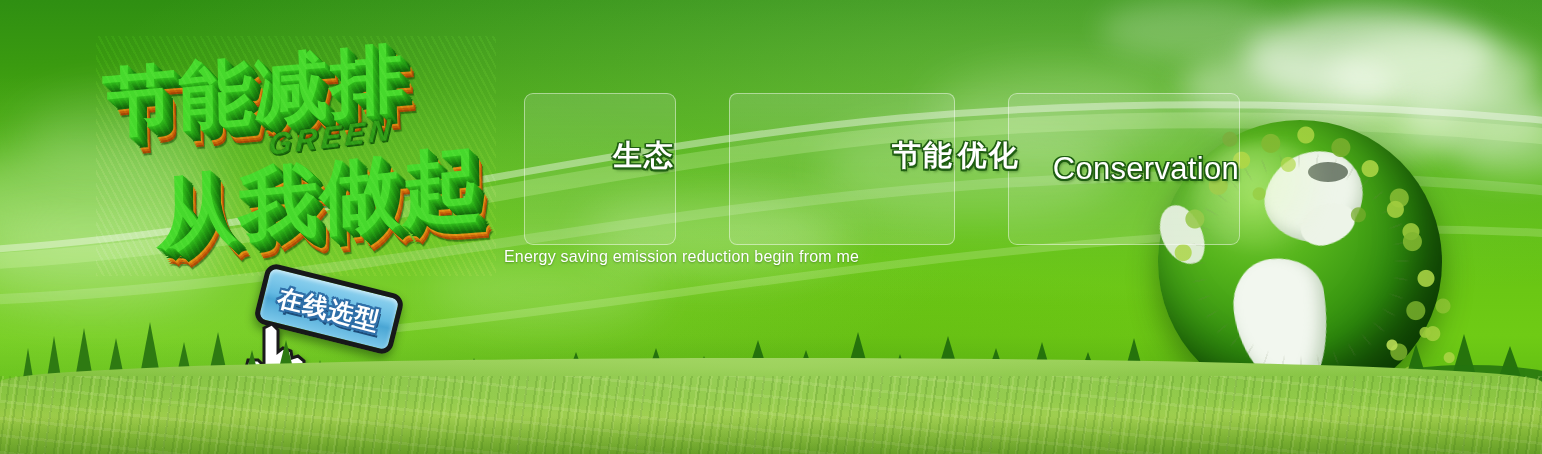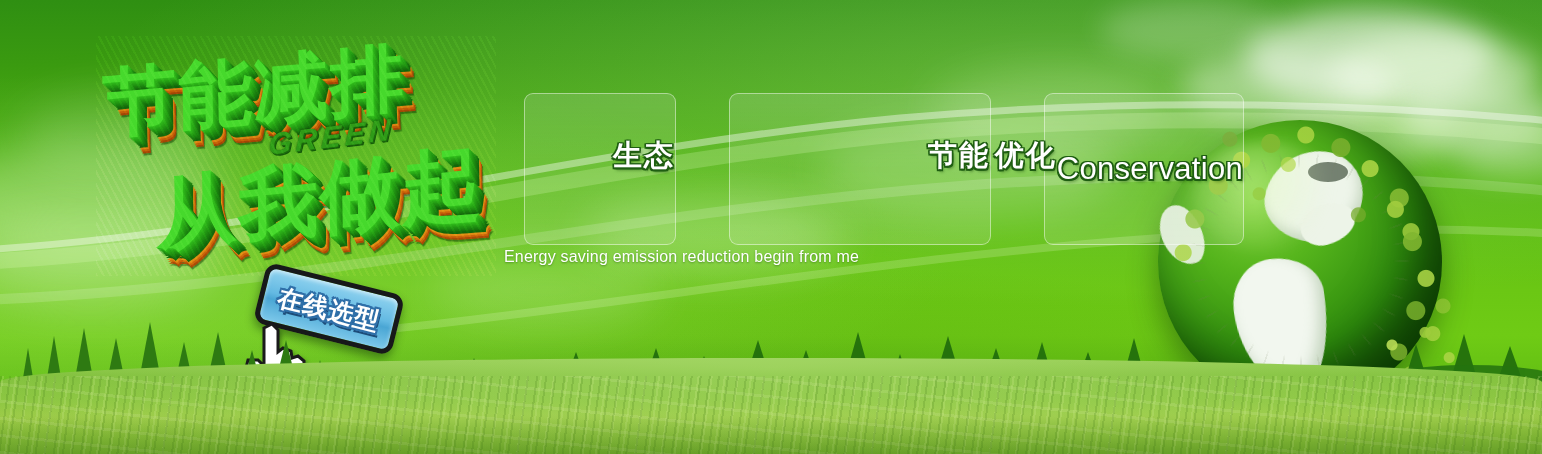--- a/index.html
+++ b/index.html
@@ -269,22 +269,22 @@
   .panel{
     width:152px;height:152px;
     border:1px solid rgba(255,255,255,.45);
     border-radius:9px;
     background:linear-gradient(180deg, rgba(255,255,255,.14) 0%, rgba(255,255,255,.07) 50%, rgba(255,255,255,.12) 100%);
     display:flex;align-items:center;justify-content:flex-end;
     cursor:pointer;
     backdrop-filter:blur(.5px);
     margin-left:36px;
   }
-  .panel.wide{width:262px;}
-  .panel.wide2{width:200px;}
+  .panel.wide{width:226px;border-radius:8px;}
+  .panel.wide2{width:232px;gap:33px;}
   .panel-cn{
     font-size:29px;font-weight:bold;color:#ffffff;letter-spacing:2px;
     margin-bottom:26px;
     text-shadow:
       -1.5px 0 #1f5e12, 1.5px 0 #1f5e12, 0 -1.5px #1f5e12, 0 1.5px #1f5e12,
       -1.5px -1.5px #1f5e12, 1.5px -1.5px #1f5e12, -1.5px 1.5px #1f5e12, 1.5px 1.5px #1f5e12,
       2px 3px 3px rgba(15,55,5,.45);
     white-space:nowrap;
   }
   .panel-en{

